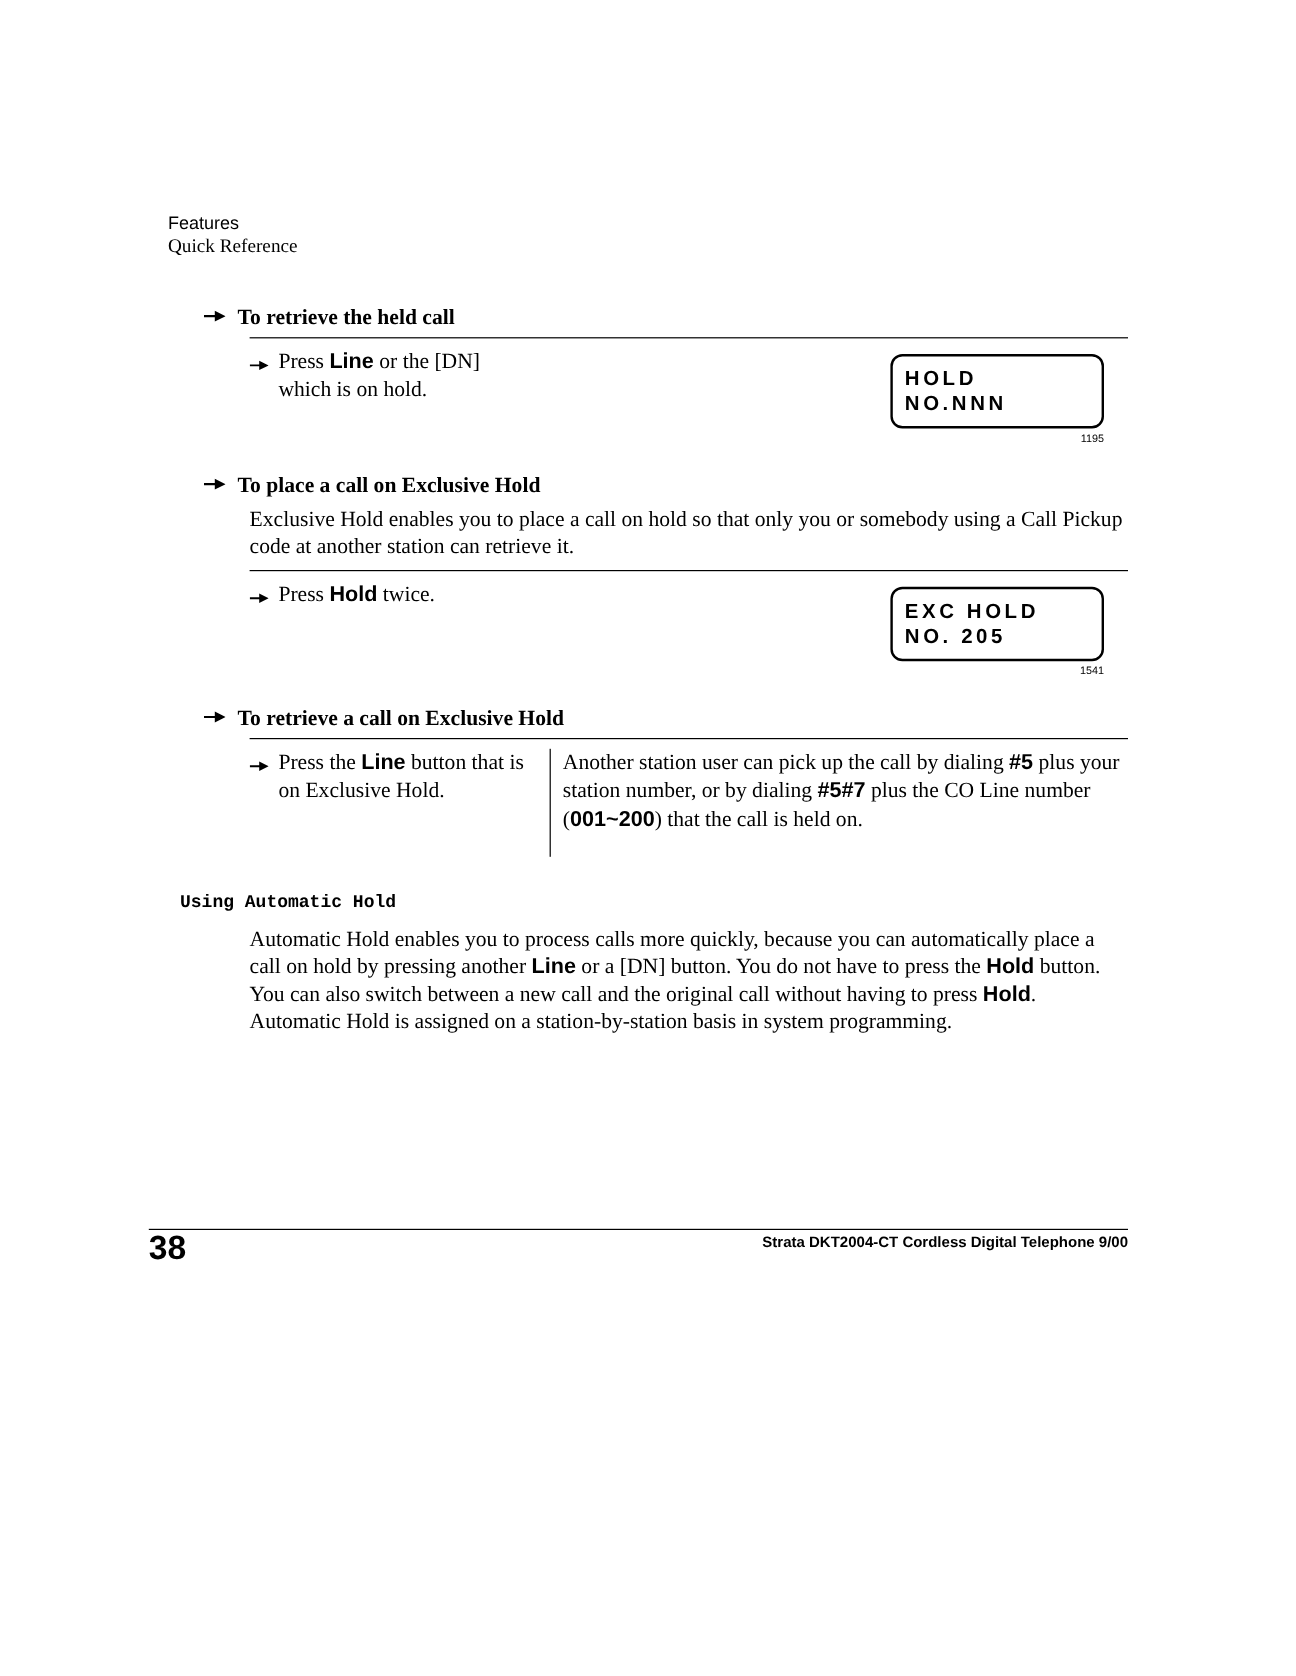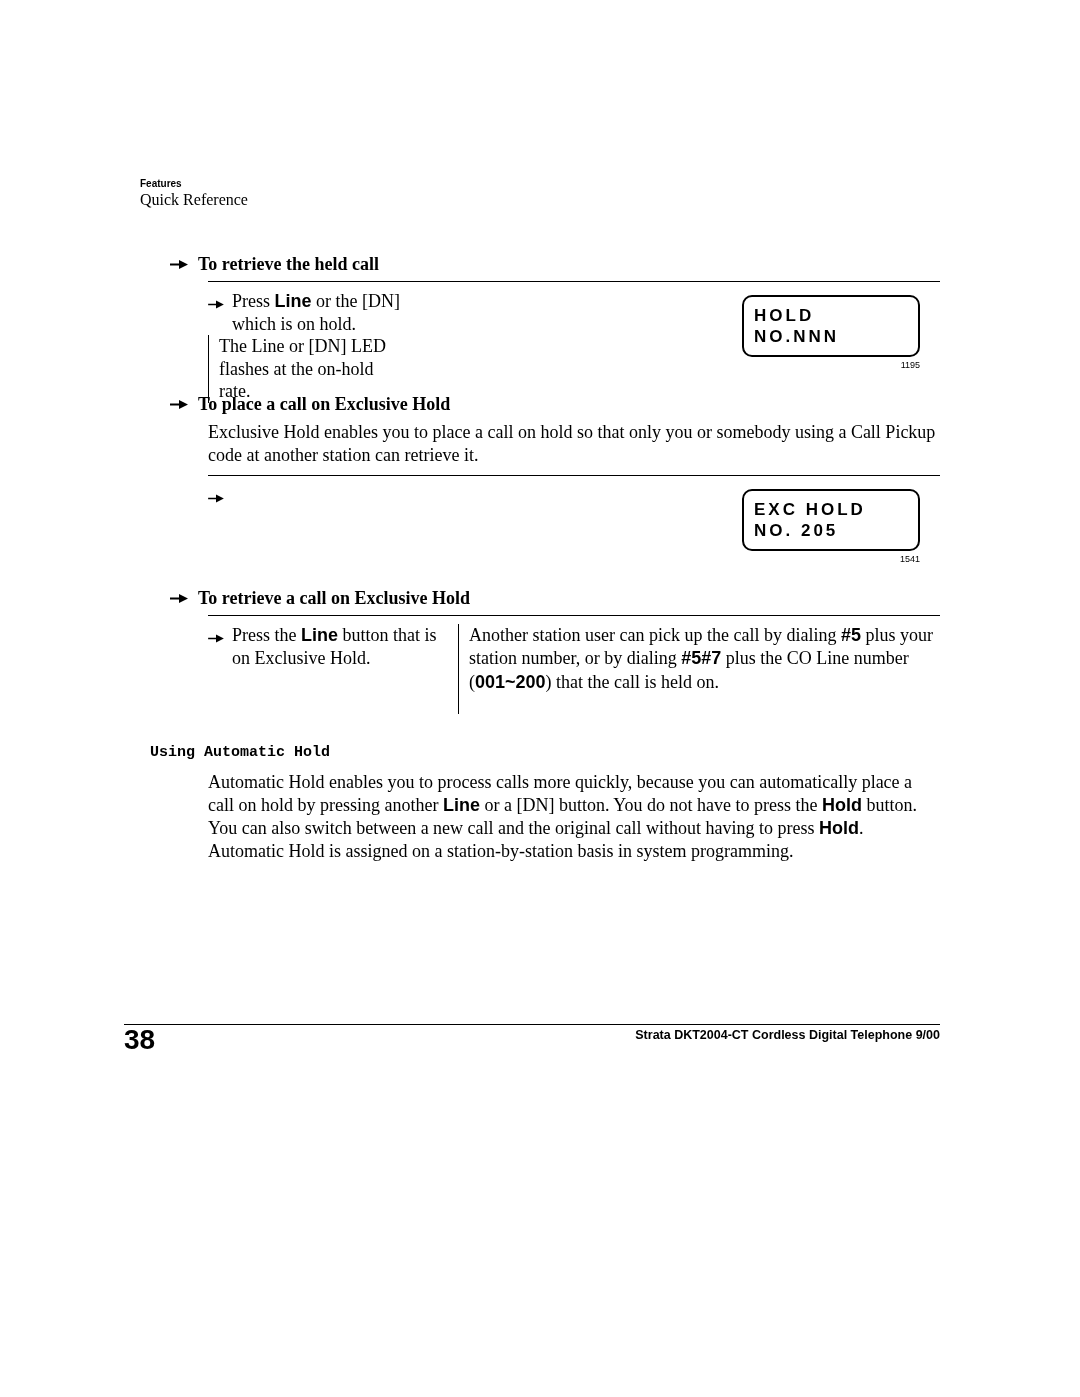--- a/index.html
+++ b/index.html
@@ -16,22 +16,22 @@
     box-sizing: border-box;
     padding: 175px 140px 0 140px;
   }
   .header-block {
     position: absolute;
     top: 178px;
     left: 140px;
   }
   .header-features {
     font-family: Arial, Helvetica, sans-serif;
-    font-weight: bold;
-    font-size: 10px;
+    font-weight: normal;
+    font-size: 15px;
   }
   .header-quickref {
     font-family: "Times New Roman", Times, serif;
     font-size: 16px;
     margin-top: 2px;
   }
   .content {
     position: absolute;
     top: 240px;
     left: 140px;
@@ -194,21 +194,20 @@
       <div class="step-col1">
         <span class="step-arrow">
           <svg viewBox="0 0 20 14" width="16" height="11">
               <polygon points="0,6 10,6 10,2 20,7 10,12 10,8 0,8" fill="#000"></polygon>
             </svg>
         </span>
         <span>
           <span>Press </span><b class="sans">Line</b><span> or the [DN] which is on hold.</span>
         </span>
       </div>
-      <div class="step-col2">The Line or [DN] LED flashes at the on-hold rate.</div>
       <div class="step-col3">
         <div class="lcd-box">
           <div>HOLD</div>
           <div>NO.NNN</div>
         </div>
         <div class="lcd-caption">1195</div>
       </div>
     </div>
 
     <div class="arrow-heading">
@@ -221,20 +220,23 @@
     </div>
     <div class="body-para">Exclusive Hold enables you to place a call on hold so that only you or somebody using a Call Pickup code at another station can retrieve it.</div>
     <hr class="thin-rule">
     <div class="step-row lcd-row">
       <div class="step-col1">
         <span class="step-arrow">
           <svg viewBox="0 0 20 14" width="16" height="11">
               <polygon points="0,6 10,6 10,2 20,7 10,12 10,8 0,8" fill="#000"></polygon>
             </svg>
         </span>
+        <span>
+          <span>Press </span><b class="sans">Hold</b><span> twice.</span>
+        </span>
       </div>
       <div class="step-col3">
         <div class="lcd-box">
           <div>EXC HOLD</div>
           <div>NO. 205</div>
         </div>
         <div class="lcd-caption">1541</div>
       </div>
     </div>
 

